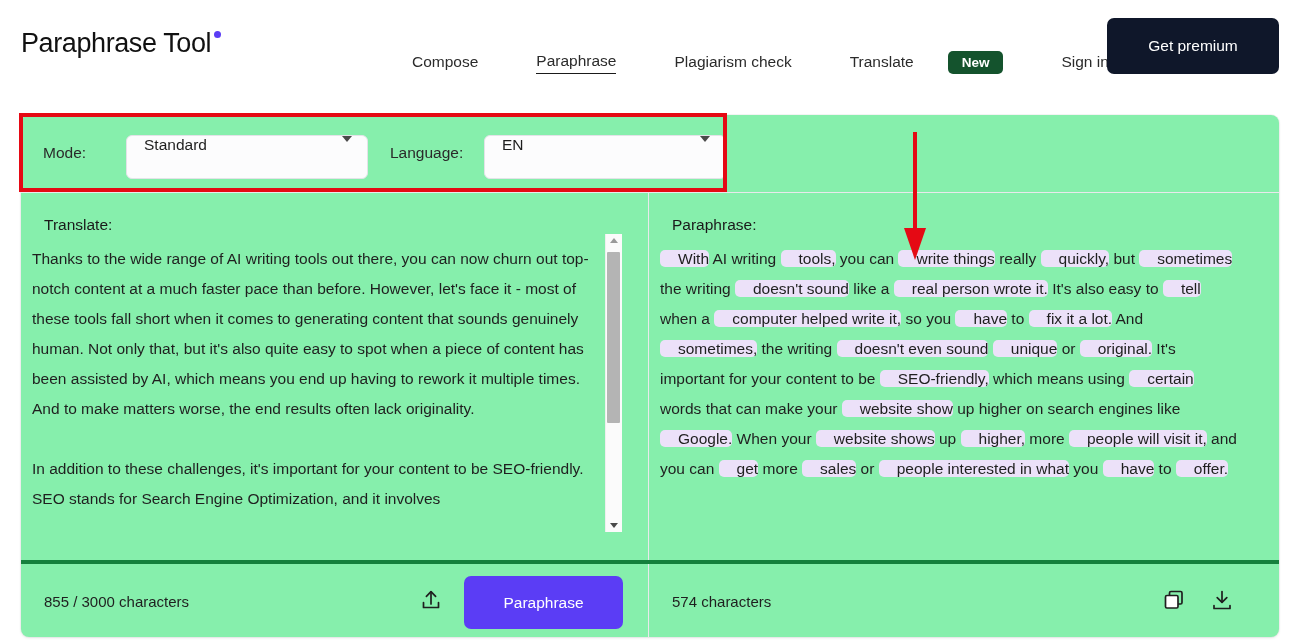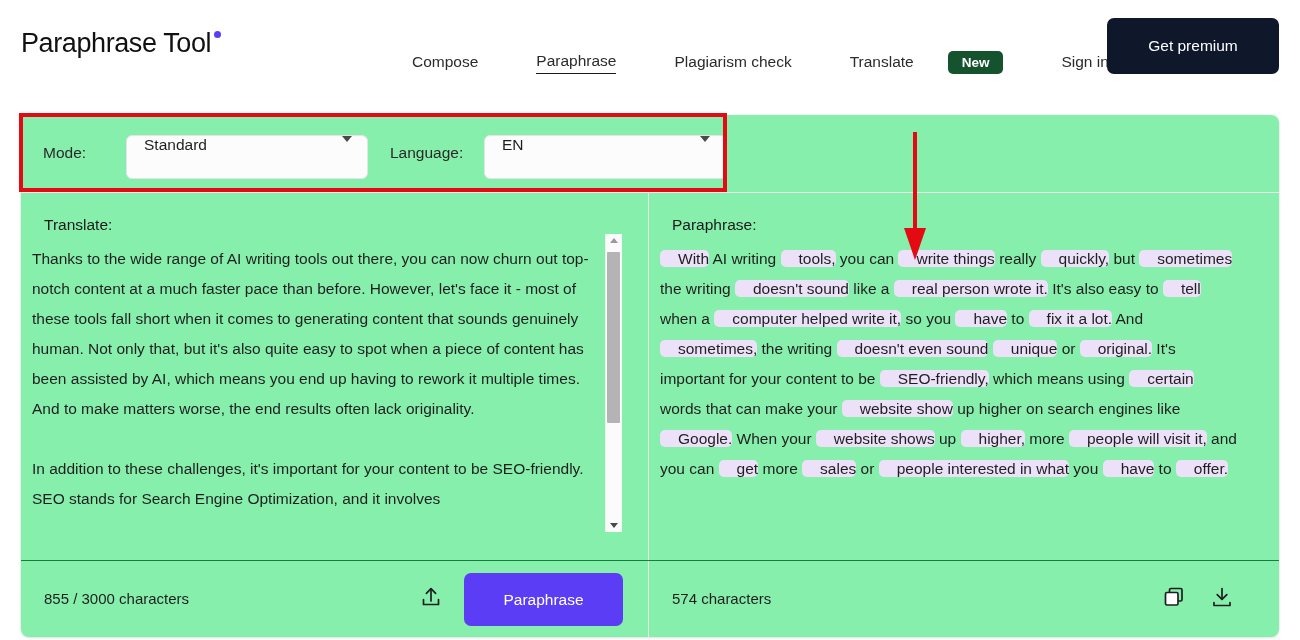--- a/index.html
+++ b/index.html
@@ -245,21 +245,21 @@
   }
 
   
   .footer {
     position: absolute;
     left: 0;
     top: 445px;
     width: 1258px;
     height: 77px;
     display: flex;
-    border-top: 1px solid #15803d;
+    border-top: 4px solid #15803d;
   }
   .footer-left {
     position: relative;
     width: 628px;
     height: 77px;
     border-right: 1px solid #e9e9ec;
     box-sizing: border-box;
   }
   .footer-right {
     position: relative;

